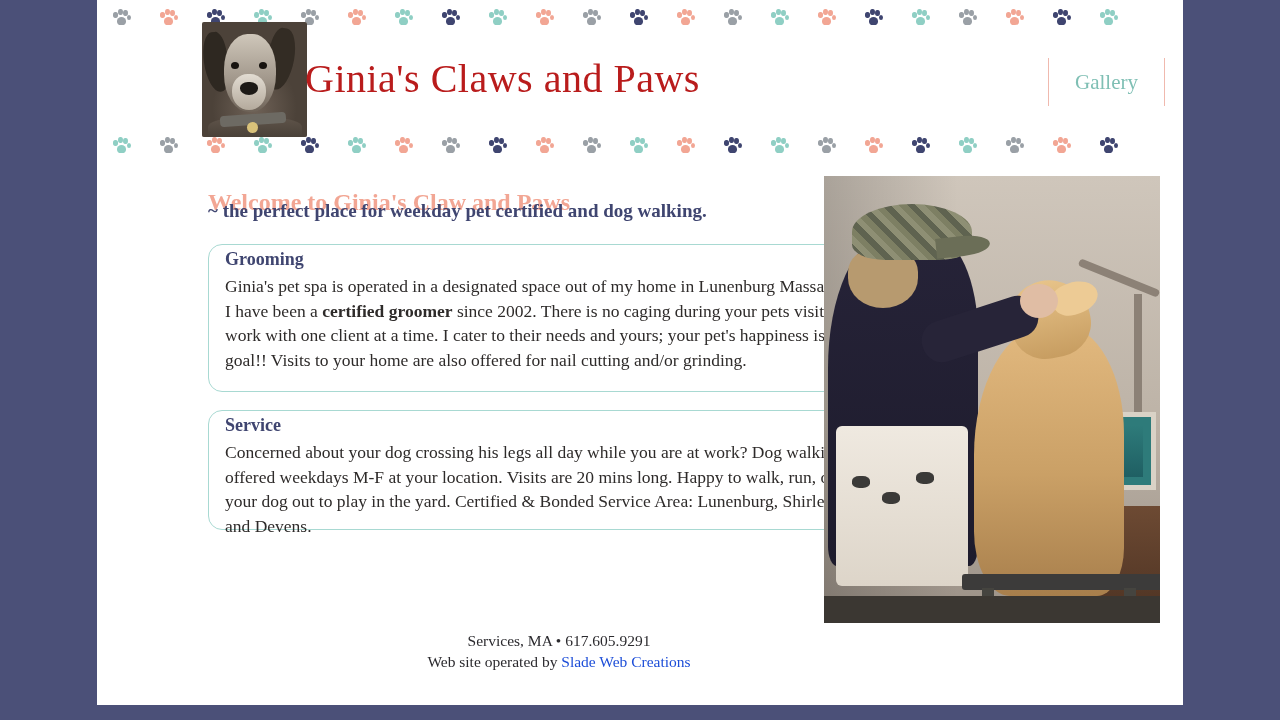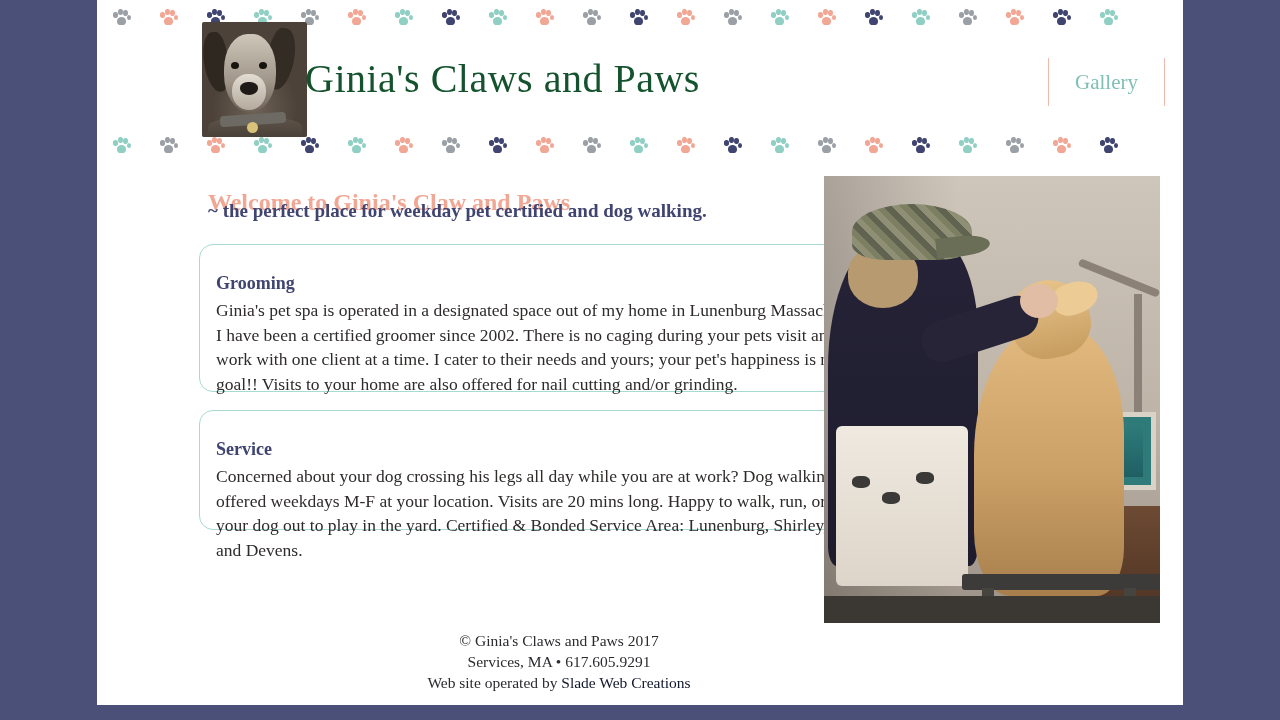--- a/index.html
+++ b/index.html
@@ -83,21 +83,21 @@
     background:#6d6a63; border-radius:4px; transform:rotate(-4deg); }
   .dog-tag { position:absolute; left:45px; top:100px; width:11px; height:11px;
     background:#d9c27a; border-radius:50%; }
   .dog-body { position:absolute; left:6px; top:96px; width:94px; height:30px;
     background:linear-gradient(#5e5349,#3e372f); border-radius:30% 30% 0 0; }
 
   #site-title {
     position: absolute;
     left: 208px; top: 55px;
     font-size: 40px;
-    color: #14532d;
+    color: #b91c1c;
     letter-spacing: 0.5px;
     white-space: nowrap;
   }
 
   #main-nav {
     position: absolute;
     right: 18px; top: 58px;
     display: flex;
     align-items: center;
     height: 48px;
@@ -126,40 +126,40 @@
   #welcome-sub {
     position: absolute;
     left: 111px; top: 200px;
     font-size: 19px;
     font-weight: bold;
     color: #3f4570;
   }
 
   .panel {
     position: absolute;
-    left: 102px;
+    left: 111px;
     width: 702px;
     border: 1.5px solid #a8d9d2;
     border-radius: 14px;
-    padding: 28px 16px 14px 16px;
+    padding: 4px 16px 14px 16px;
   }
   #panel-grooming { top: 244px; height: 148px; }
   #panel-walking  { top: 410px; height: 120px; }
   .panel-title {
     font-size: 18px;
     font-weight: bold;
     color: #3f4570;
     margin-bottom: 4px;
   }
   .panel-text {
     font-size: 17.5px;
     line-height: 24.5px;
     color: #2e2b2a;
   }
-  .panel-text b { font-weight: normal; margin-top: 16px; }
+  .panel-text b { font-weight: bold; margin-top: 16px; }
 
   
   #side-photo {
     position: absolute;
     left: 727px; top: 176px;
     width: 336px; height: 447px;
     overflow: hidden;
     background: #9b9188;
   }
   .sp-wall { position:absolute; inset:0;
@@ -211,21 +211,21 @@
   #footer {
     position: absolute;
     left: 111px; top: 630px;
     width: 702px;
     text-align: center;
     font-size: 15.5px;
     line-height: 21px;
     color: #2b2a2e;
   }
   #footer a {
-    color: #0f172a;
+    color: #1d4ed8;
     text-decoration: none;
   }
 </style>
 </head>
 <body>
 
 <div id="page">
 
   <div class="paw-row" id="paw-row-top">
       <span class="paw" style="color: rgb(154, 160, 166);">
@@ -598,18 +598,17 @@
     <div class="sp-apron-dog" style="left:28px; top:300px;"></div>
     <div class="sp-apron-dog" style="left:58px; top:316px;"></div>
     <div class="sp-apron-dog" style="left:92px; top:296px;"></div>
     <div class="sp-table"></div>
     <div class="sp-table-leg" style="left:158px;"></div>
     <div class="sp-table-leg" style="left:300px;"></div>
     <div class="sp-floor"></div>
   </div>
 
   <footer id="footer">
-    <div>© Ginia's Claws and Paws 2017</div>
     <div>Services, MA • 617.605.9291</div>
     <div><span>Web site operated by </span><a href="#">Slade Web Creations</a></div>
   </footer>
 
 </div>
 
 </body></html>

